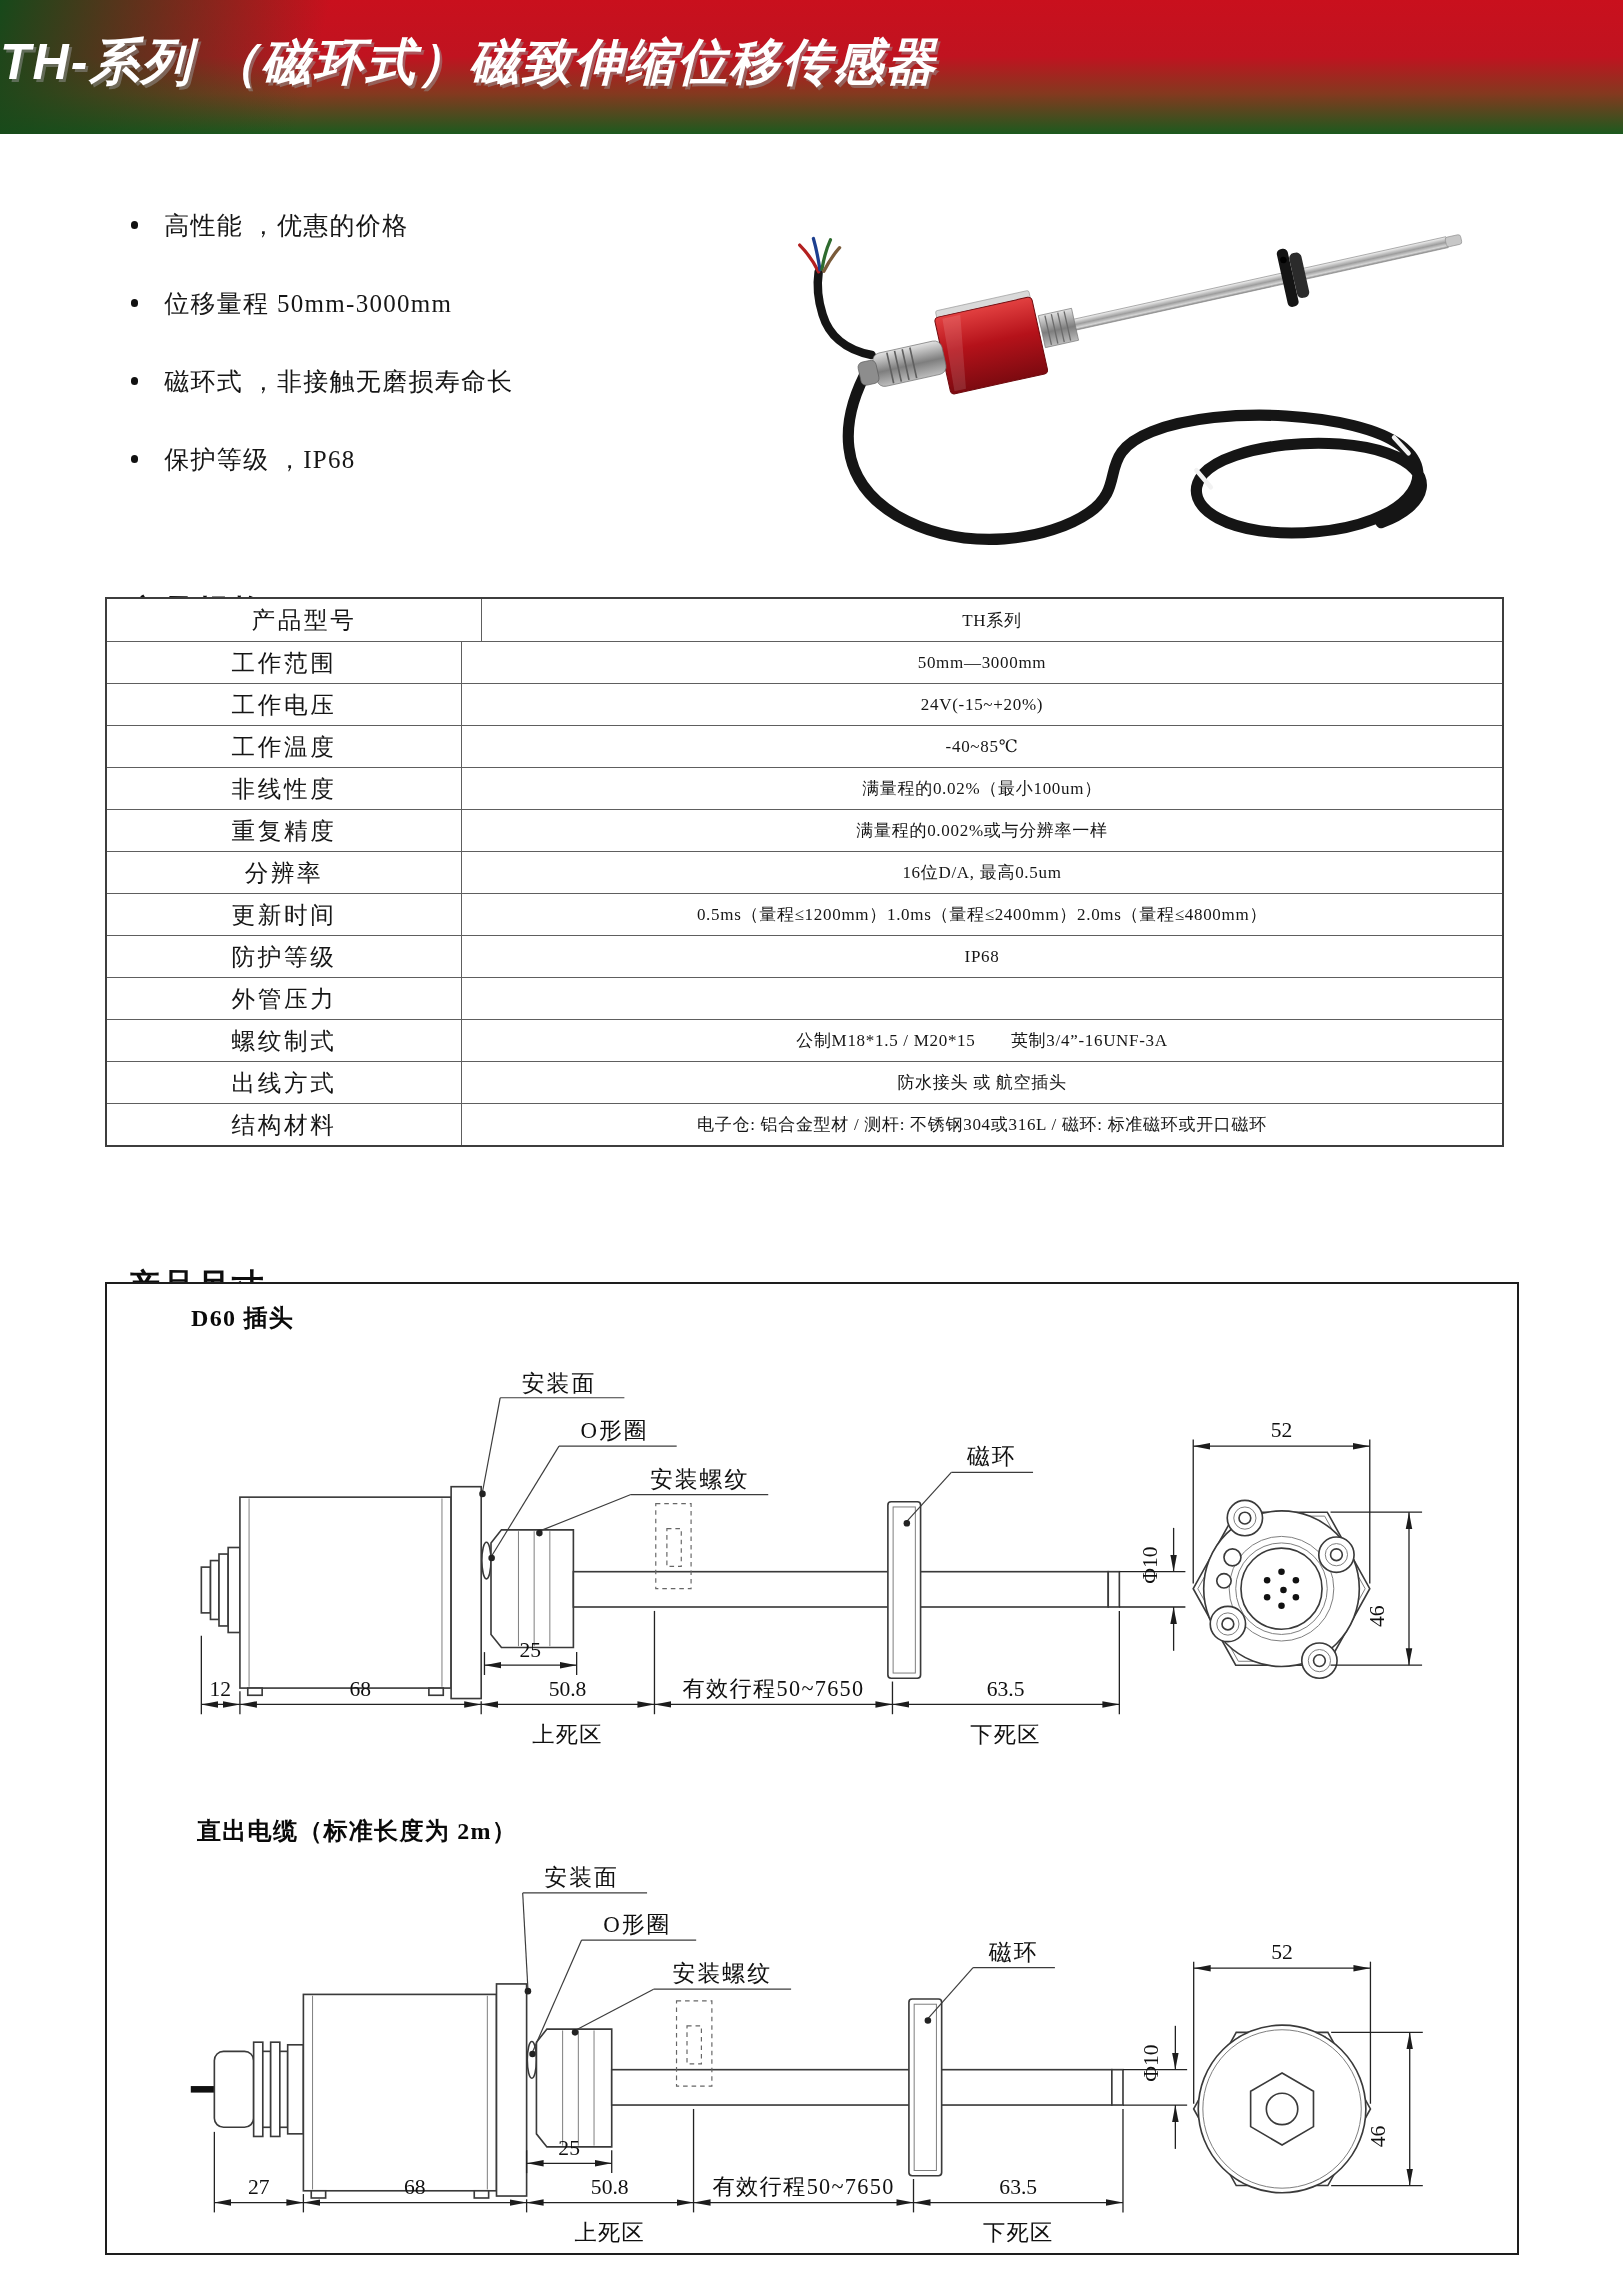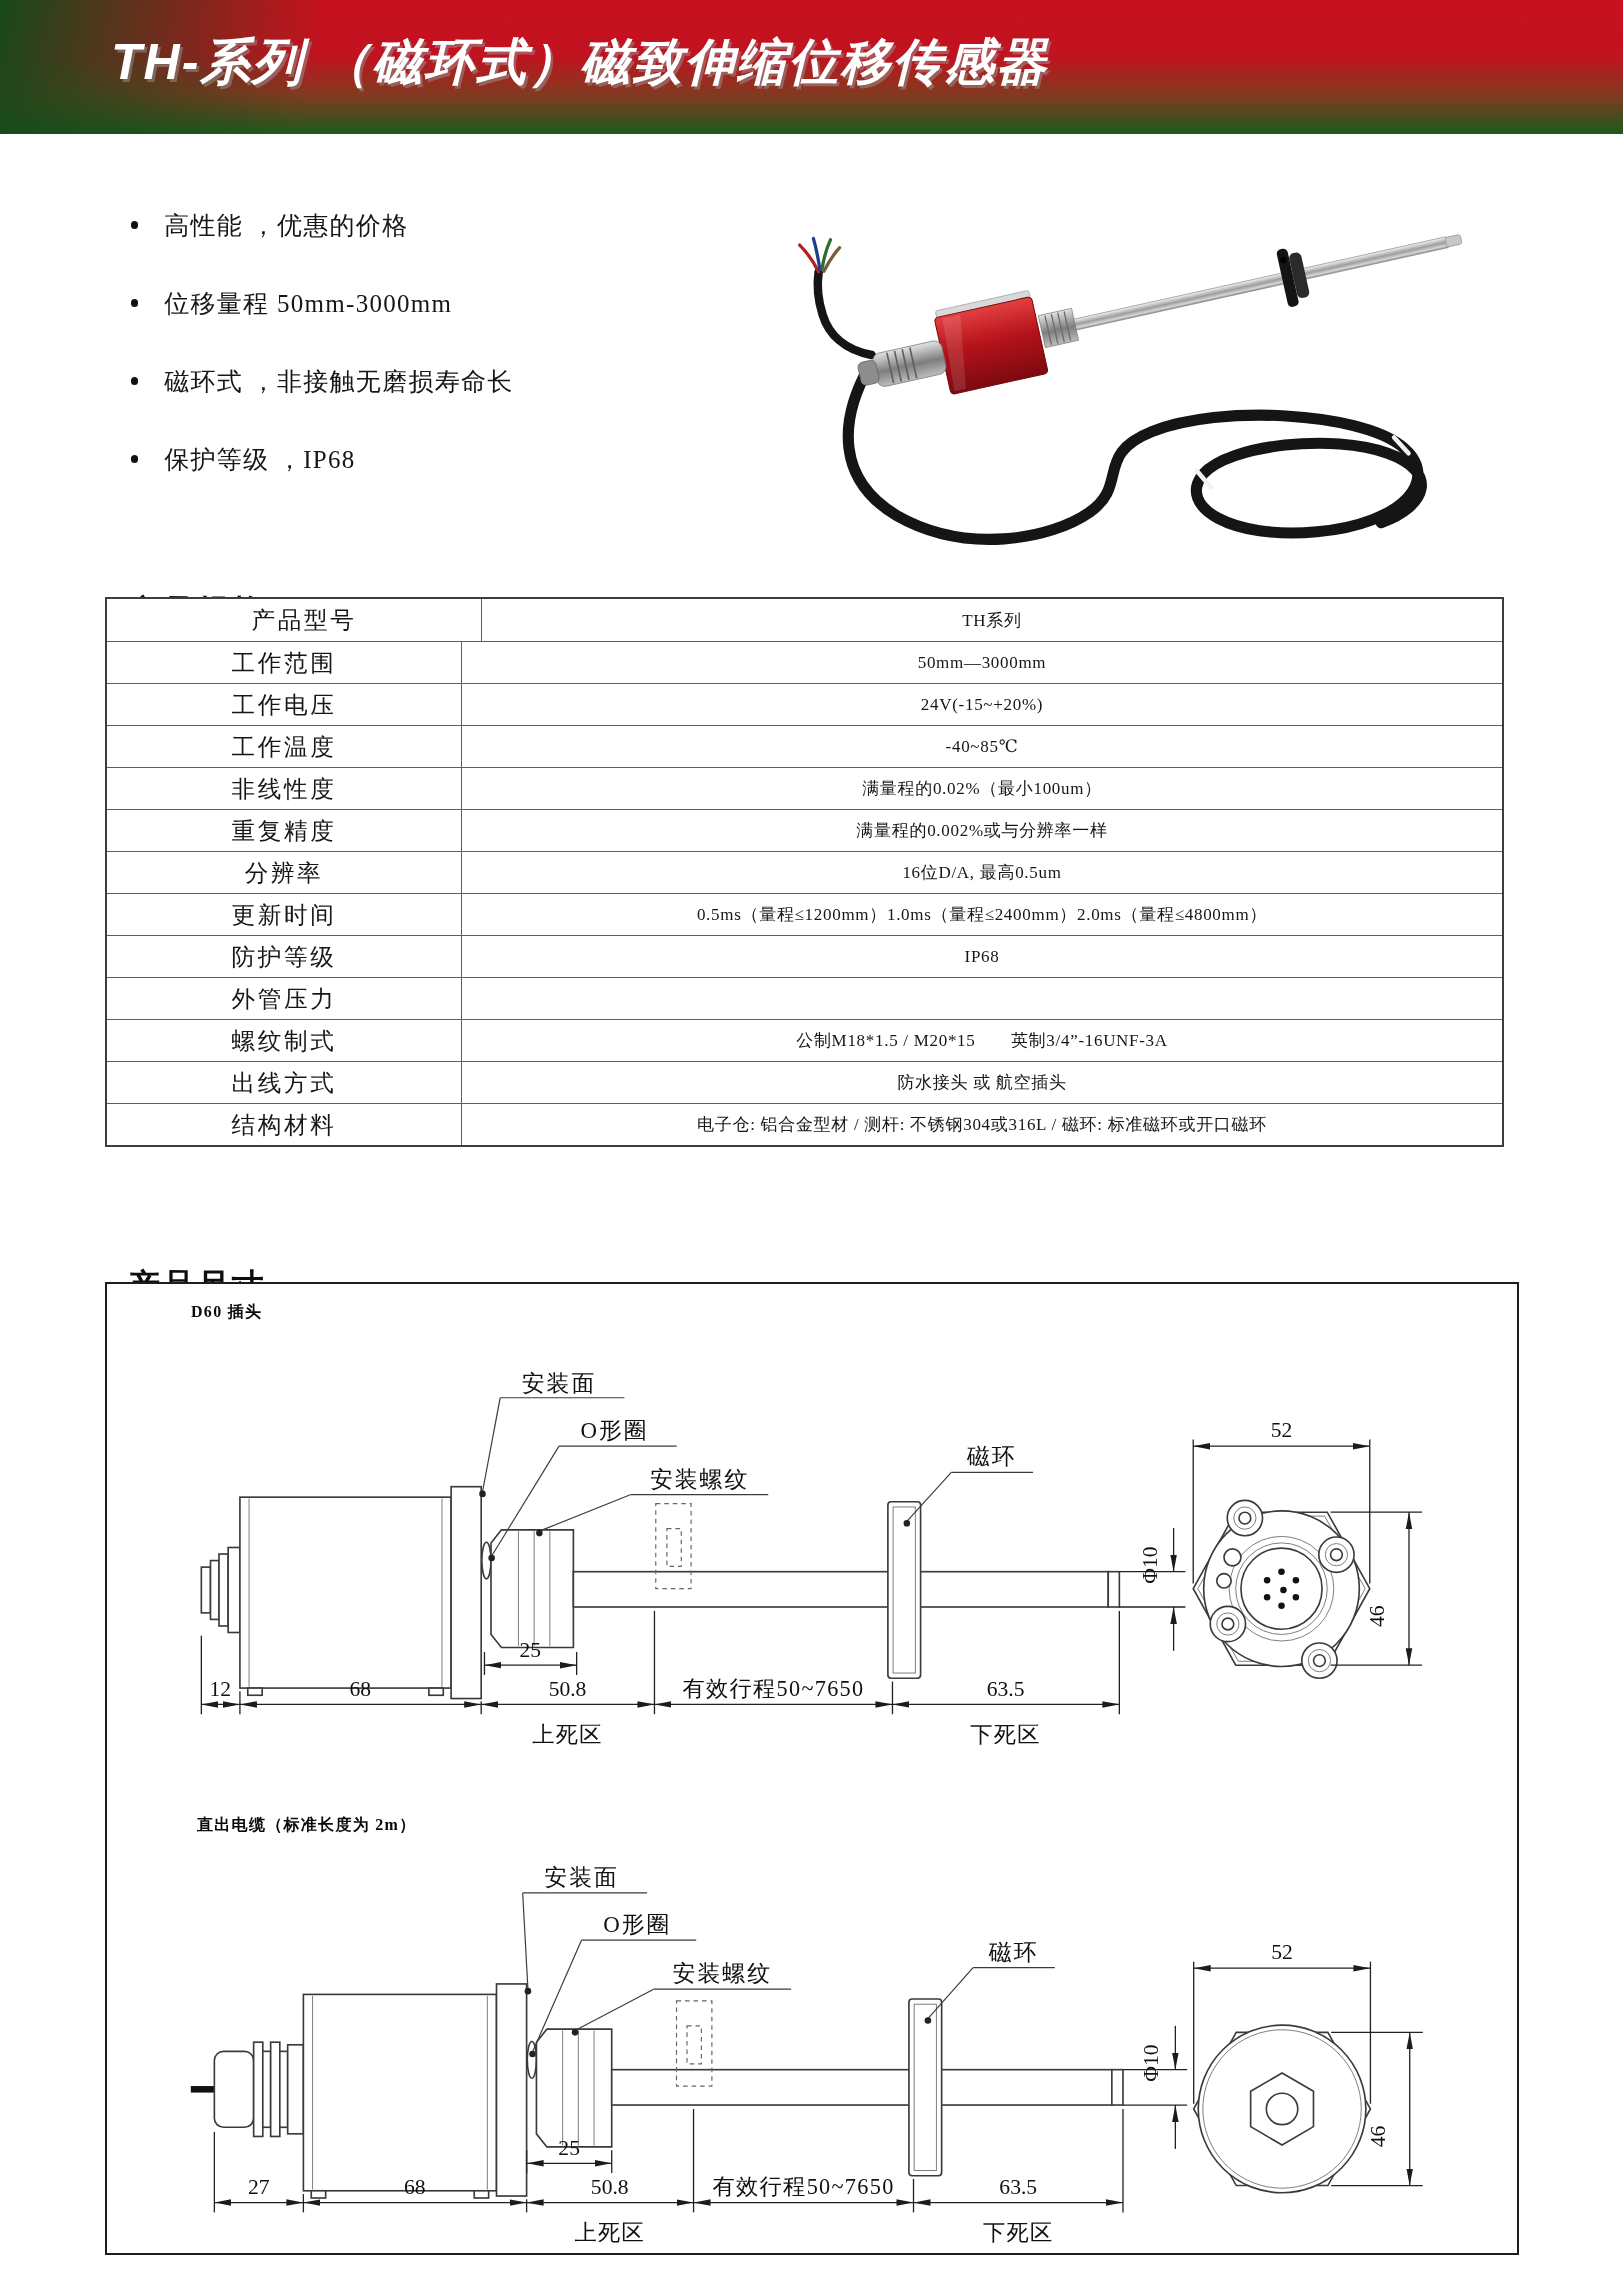--- a/index.html
+++ b/index.html
@@ -17,21 +17,21 @@
   }
   
   .banner{
     position:absolute;left:0;top:0;width:1623px;height:134px;
     background:
       linear-gradient(105deg, var(--banner-corner-green) 0%, rgba(23,73,26,0) 20%),
       linear-gradient(to bottom, var(--brand-red) 0%, #c01320 42%, #84391f 70%, var(--brand-green) 100%);
     display:flex;align-items:center;
   }
   .banner-title{
-    margin-left:111px;margin-top:-9.2px;
+    margin-top:-9.2px;
     font-family:"Liberation Sans","DejaVu Sans",sans-serif;
     font-weight:bold;font-style:italic;
     font-size:50px;letter-spacing:2px;color:#ffffff;
     text-shadow:2.6px 2.6px 0 rgba(150,150,150,0.5);
     white-space:nowrap;
   }
   
   .features{position:absolute;left:131px;top:210px;list-style:none;}
   .features li{display:flex;align-items:center;height:30px;margin-bottom:48px;font-size:25px;letter-spacing:1.3px;white-space:nowrap;}
   .features .dot{width:7.2px;height:7.2px;border-radius:50%;background:#111;margin-right:26px;flex:0 0 auto;}
@@ -59,21 +59,21 @@
   .cell-value{
     flex:1 1 auto;display:flex;align-items:center;justify-content:center;
     font-size:17px;letter-spacing:0.7px;white-space:pre;overflow:hidden;
   }
   
   .dim-box{
     position:absolute;left:105px;top:1282px;width:1414px;height:973px;
     border:2px solid #1d1d1d;background:#fff;
   }
   .dim-subtitle{
-    position:absolute;font-weight:bold;font-size:16px;letter-spacing:1.3px;white-space:nowrap;color:#0a0a0a;
+    position:absolute;font-weight:bold;font-size:24px;letter-spacing:1.3px;white-space:nowrap;color:#0a0a0a;
   }
   #subtitle-1{left:84px;top:18.3px;}
   #subtitle-2{left:90px;top:531px;}
   .dim-svg{position:absolute;left:0;}
   #svg-diag1{top:51px;}
   #svg-diag2{top:550px;}
   svg text{font-family:"Liberation Serif","DejaVu Serif",serif;fill:#101010;}
   .dwg{stroke:var(--line);stroke-width:2.5;fill:#ffffff;}
   .dwg-thin{stroke:#7c7c7c;stroke-width:1.5;fill:none;}
   .dimline{stroke:#222;stroke-width:2;fill:none;}

